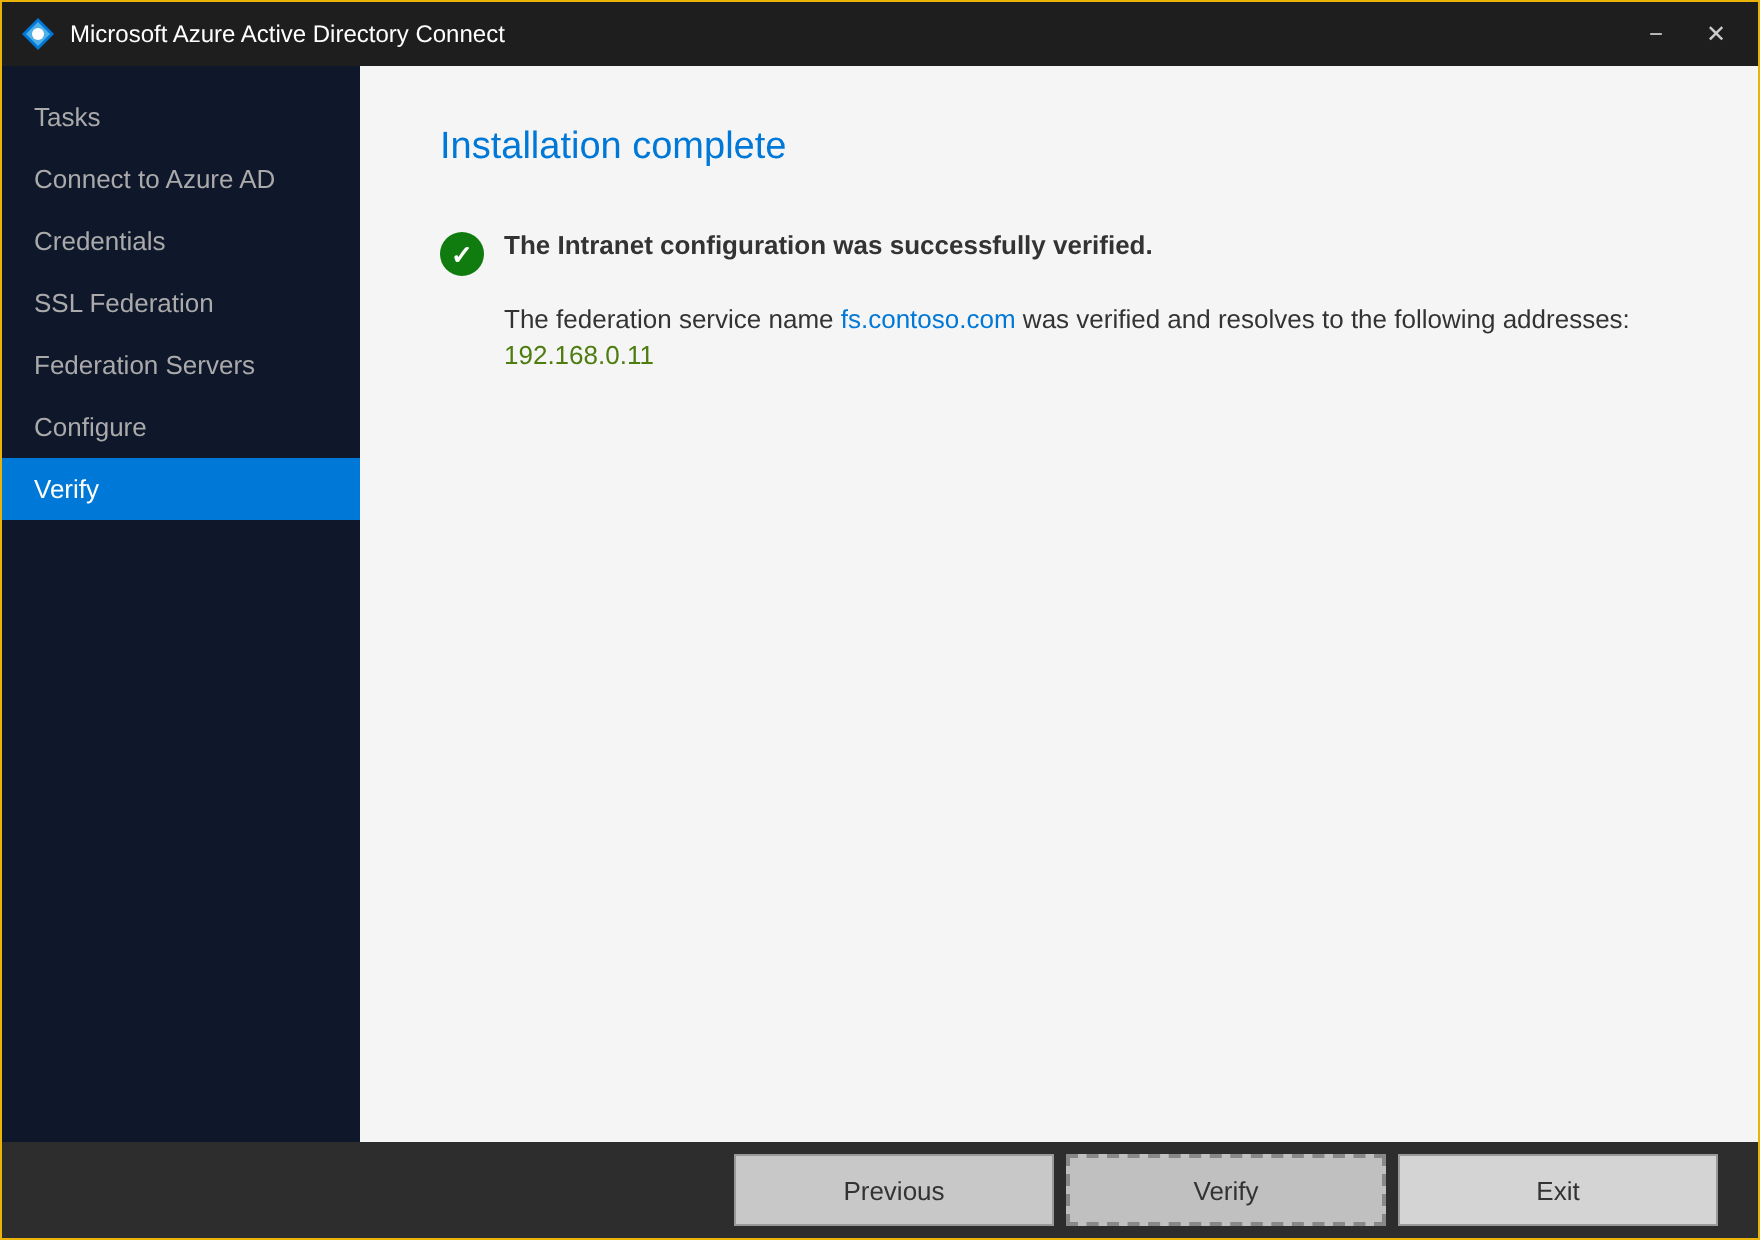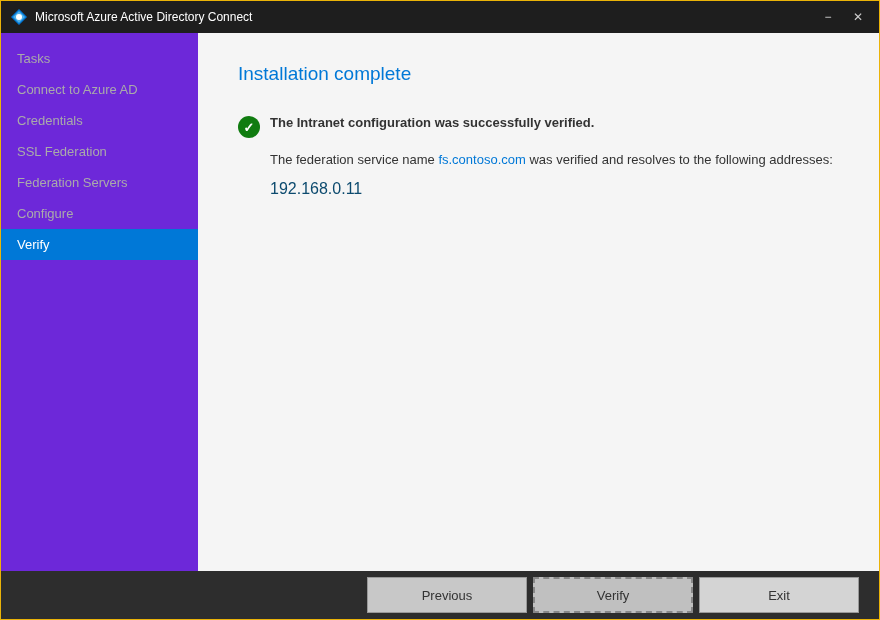--- a/index.html
+++ b/index.html
@@ -66,22 +66,22 @@
 
     
     .main-content {
       display: flex;
       flex: 1;
       overflow: hidden;
     }
 
     
     .sidebar {
-      width: 197px;
-      background: #6d28d9;
+      width: 179px;
+      background: #0f172a;
       flex-shrink: 0;
       padding-top: 10px;
     }
 
     .sidebar-item {
       padding: 8px 16px;
       color: #aaa;
       font-size: 13px;
       cursor: pointer;
     }
@@ -146,23 +146,23 @@
       line-height: 1.5;
     }
 
     .link-text {
       color: #0078d7;
       text-decoration: none;
     }
 
     .ip-address {
       margin-left: 32px;
-      margin-top: 10px;
-      font-size: 16px;
-      color: #0c4a6e;
+      margin-top: 0;
+      font-size: 13px;
+      color: #4d7c0f;
     }
 
     
     .footer {
       height: 48px;
       background: #2d2d2d;
       display: flex;
       align-items: center;
       justify-content: flex-end;
       padding: 0 20px;

